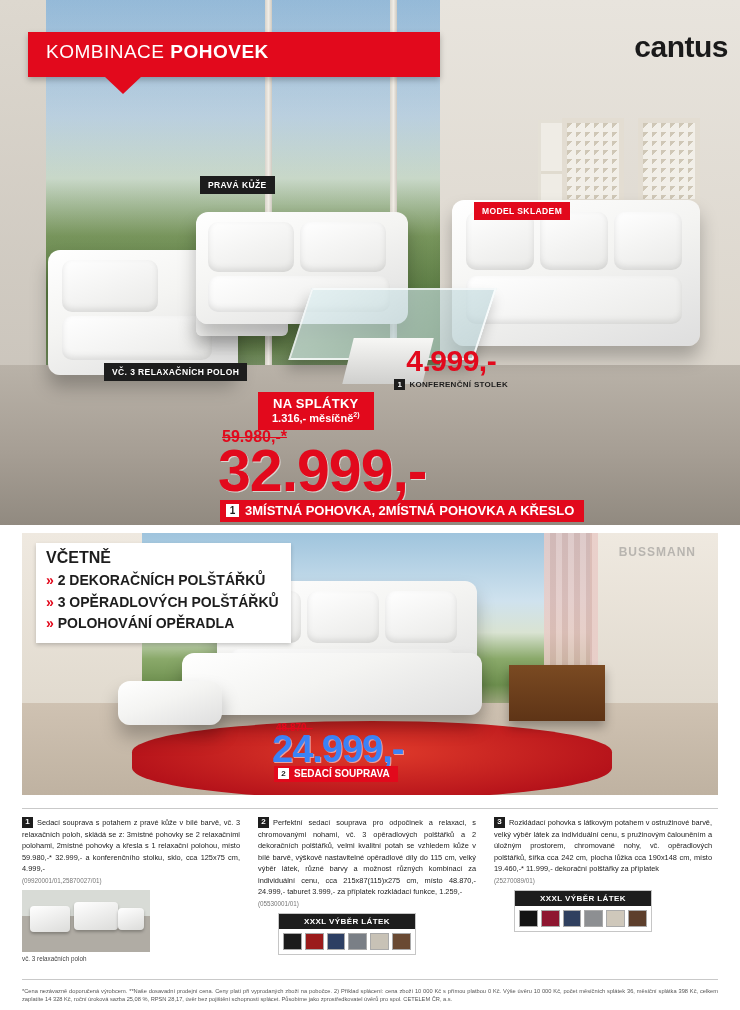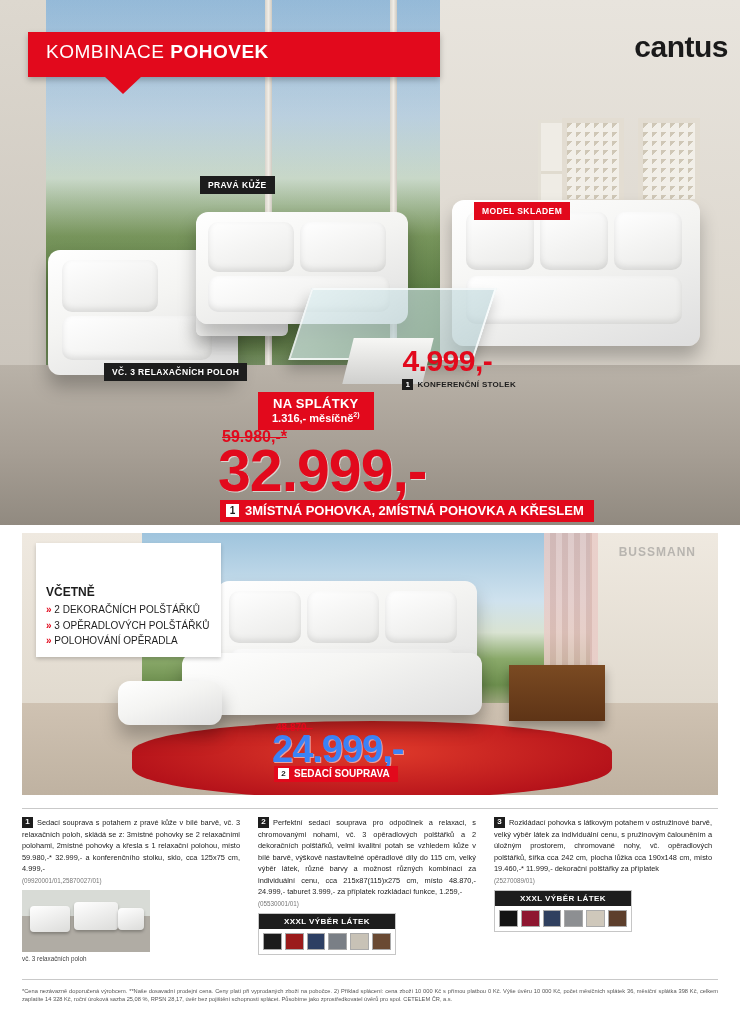--- a/index.html
+++ b/index.html
@@ -147,21 +147,21 @@
     position: absolute; left: 220px; top: 500px; z-index: 8;
     background: #e2091c; color: #fff; font-size: 13px; font-weight: 700;
     padding: 3px 10px 4px 6px; display: flex; align-items: center; gap: 6px;
   }
   .numbox {
     display: inline-flex; align-items: center; justify-content: center;
     width: 13px; height: 13px; background: #fff; color: #1d1d1d;
     font-size: 10px; font-weight: 700;
   }
   .sidebig {
-    position: absolute; right: 224px; top: 344px; z-index: 8; text-align: left;
+    position: absolute; right: 232px; top: 344px; z-index: 8; text-align: center;
   }
   .sidebig .p { font-size: 30px; font-weight: 800; color: #e2091c; letter-spacing: -0.5px; }
   .sidebig .c { font-size: 8px; font-weight: 700; color: #1d1d1d; letter-spacing: .3px;
     display: flex; align-items: center; gap: 4px; margin-top: 1px; }
   .numbox-dark {
     display: inline-flex; align-items: center; justify-content: center;
     width: 11px; height: 11px; background: #1d1d1d; color: #fff;
     font-size: 8px; font-weight: 700;
   }
 
@@ -190,23 +190,23 @@
   }
   .s2-rug {
     position: absolute; left: 110px; bottom: -4px; width: 480px; height: 78px;
     background: radial-gradient(ellipse at 50% 40%, #e03b2b, #b5121a 75%);
     border-radius: 50% / 40%;
   }
   .vcetne {
     position: absolute; left: 14px; top: 10px; z-index: 5;
     background: #fff; padding: 6px 12px 8px 10px; box-shadow: 0 2px 4px rgba(0,0,0,.2);
   }
-  .vcetne h4 { font-size: 12px; font-weight: 700; color: #1d1d1d; margin-bottom: 3px; margin-top: 36px; }
+  .vcetne h4 { font-size: 16px; font-weight: 700; color: #1d1d1d; margin-bottom: 3px; }
   .vcetne ul { list-style: none; }
-  .vcetne li { font-size: 10px; font-weight: 400; color: #1d1d1d; line-height: 1.55; }
+  .vcetne li { font-size: 14px; font-weight: 700; color: #1d1d1d; line-height: 1.55; }
   .vcetne li::before { content: "» "; color: #e2091c; font-weight: 700; }
 
   .price2old {
     position: absolute; left: 276px; top: 722px; z-index: 9;
     font-size: 10px; color: #e2091c; font-weight: 700; text-decoration: line-through; text-align: center;
   }
   .price2 {
     position: absolute; left: 272px; top: 728px; z-index: 9;
     font-size: 38px; font-weight: 800; color: #3b82f6; letter-spacing: -1px;
     text-shadow: 1px 1px 0 rgba(255,255,255,.55);
@@ -243,21 +243,21 @@
     background: linear-gradient(to bottom, #d8dbd6 0 42%, #b0aca4 42% 100%);
     position: relative; overflow: hidden;
   }
   .thumb .s {
     position: absolute; background: linear-gradient(160deg,#fff,#dcdcda); border-radius: 4px;
     box-shadow: 0 2px 3px rgba(0,0,0,.25);
   }
   .thumb-cap { font-size: 6.3px; color: #444; margin-top: 3px; }
 
   .fabric {
-    margin-top: 6px; width: 138px; border: 1px solid #c6c6c6; background: #fff;
+    margin-top: 6px; width: 138px; border: 1px solid #c6c6c6; background: #fff; margin-left: 20px;
   }
   .fabric .fhdr {
     background: #1d1d1d; color: #fff; font-size: 8px; font-weight: 700;
     text-align: center; padding: 3px 0; letter-spacing: .4px;
   }
   .swatches { display: flex; padding: 4px; gap: 3px; }
   .swatch { width: 20px; height: 17px; border: 1px solid #aaa; }
 
   .footnote {
     position: absolute; left: 22px; right: 22px; bottom: 6px;
@@ -319,21 +319,21 @@
     <div class="t1">NA SPLÁTKY</div>
     <div class="t2"><span>1.316,- měsíčně</span><sup>2)</sup></div>
   </div>
 
   <div class="oldprice">59.980,-*</div>
   <div class="bigprice">32.999,-</div>
 
 
   <div class="itemline">
     <span class="numbox">1</span>
-    <span>3MÍSTNÁ POHOVKA, 2MÍSTNÁ POHOVKA A KŘESLEM</span>
+    <span>3MÍSTNÁ POHOVKA, 2MÍSTNÁ POHOVKA A KŘESLO</span>
   </div>
 
   <div class="sidebig">
     <div class="p">4.999,-</div>
     <div class="c">
       <span class="numbox-dark">1</span>
       <span>KONFERENČNÍ STOLEK</span>
     </div>
   </div>
 </div>

